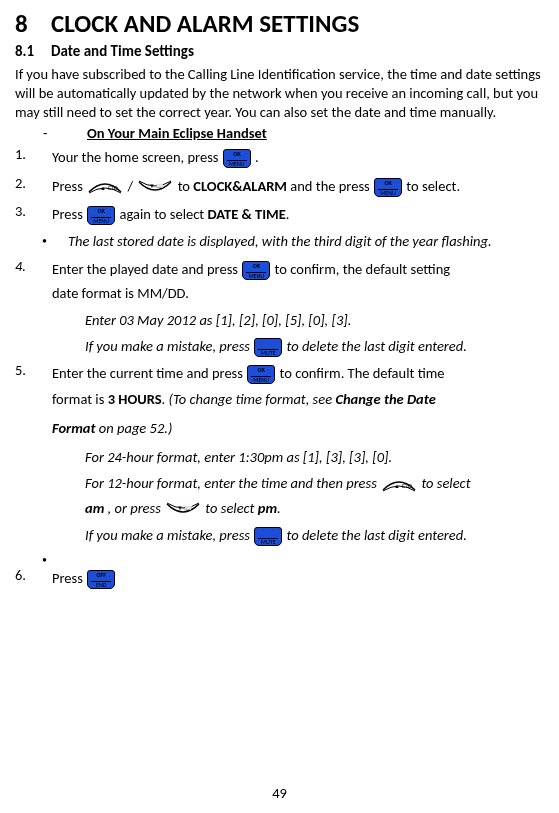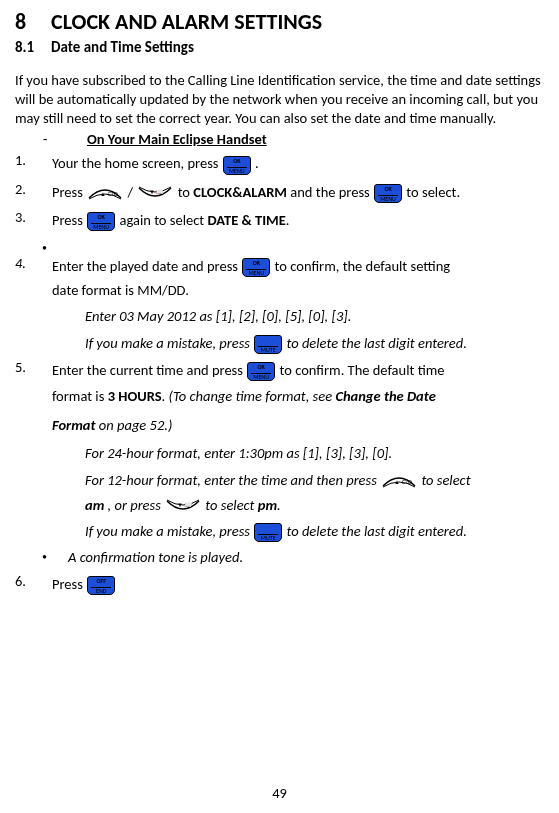--- a/index.html
+++ b/index.html
@@ -8,29 +8,29 @@
       height: 813px;
       font-family: 'Calibri', Arial, sans-serif;
       font-size: 14.5px;
       background: #fff;
       color: #000;
       padding: 8px 15px 0 15px;
       position: relative;
       line-height: 1.3;
     }
     .h1 {
-      font-size: 22px;
+      font-size: 25px;
       font-weight: bold;
       margin-bottom: 1px;
     }
     .h1 .secnum { display: inline-block; width: 36px; }
     .h2 {
       font-size: 15px;
       font-weight: bold;
-      margin-bottom: 14px;
+      margin-bottom: 4px;
     }
     .h2 .secnum { display: inline-block; width: 36px; }
     .intro { margin-bottom: 2px; }
     .sub-bullet {
       padding-left: 72px;
       font-weight: bold;
       text-decoration: underline;
       margin-bottom: 3px;
     }
     .sub-bullet .dash {
@@ -163,20 +163,21 @@
 
 <div class="step-row">
   <div class="step-num">3.</div>
   <div class="step-body">
     <span>Press </span><span class="icon-key"><span class="ik-label1">OK</span><span class="ik-label2">MENU</span></span><span> again to select </span><span class="bold">DATE &amp; TIME</span><span>.</span>
   </div>
 </div>
 
 <div class="note-row">
   <div class="note-bullet">•</div>
+  <div class="note-body">The last stored date is displayed, with the third digit of the year flashing.</div>
 </div>
 
 <div class="step-row italic" style="margin-bottom:0;">
   <div class="step-num">4.</div>
   <div class="step-body" style="font-style:normal;">
     <span>Enter the played date and press </span><span class="icon-key"><span class="ik-label1">OK</span><span class="ik-label2">MENU</span></span><span>  to confirm, the default setting</span>
   </div>
 </div>
 <div class="cont">date format is MM/DD.</div>
 
@@ -216,21 +217,20 @@
         <text x="12" y="8" font-size="6" font-family="Arial">▼ 📖</text>
       </svg></span><span> to select </span><span class="bital">pm</span><span>.</span>
 </div>
 
 <div class="substep">
   <span>If you make a mistake, press </span><span class="icon-key"><span class="ik-label1"></span><span class="ik-label2">MUTE</span></span><span> to delete the last digit entered.</span>
 </div>
 
 <div class="note-row">
   <div class="note-bullet">•</div>
-  <div class="note-body">A confirmation tone is played.</div>
 </div>
 
 <div class="step-row">
   <div class="step-num">6.</div>
   <div class="step-body">
     <span>Press </span><span class="icon-key"><span class="ik-label1">OFF</span><span class="ik-label2">END</span></span>
   </div>
 </div>
 
 <div class="page-num">49</div>

